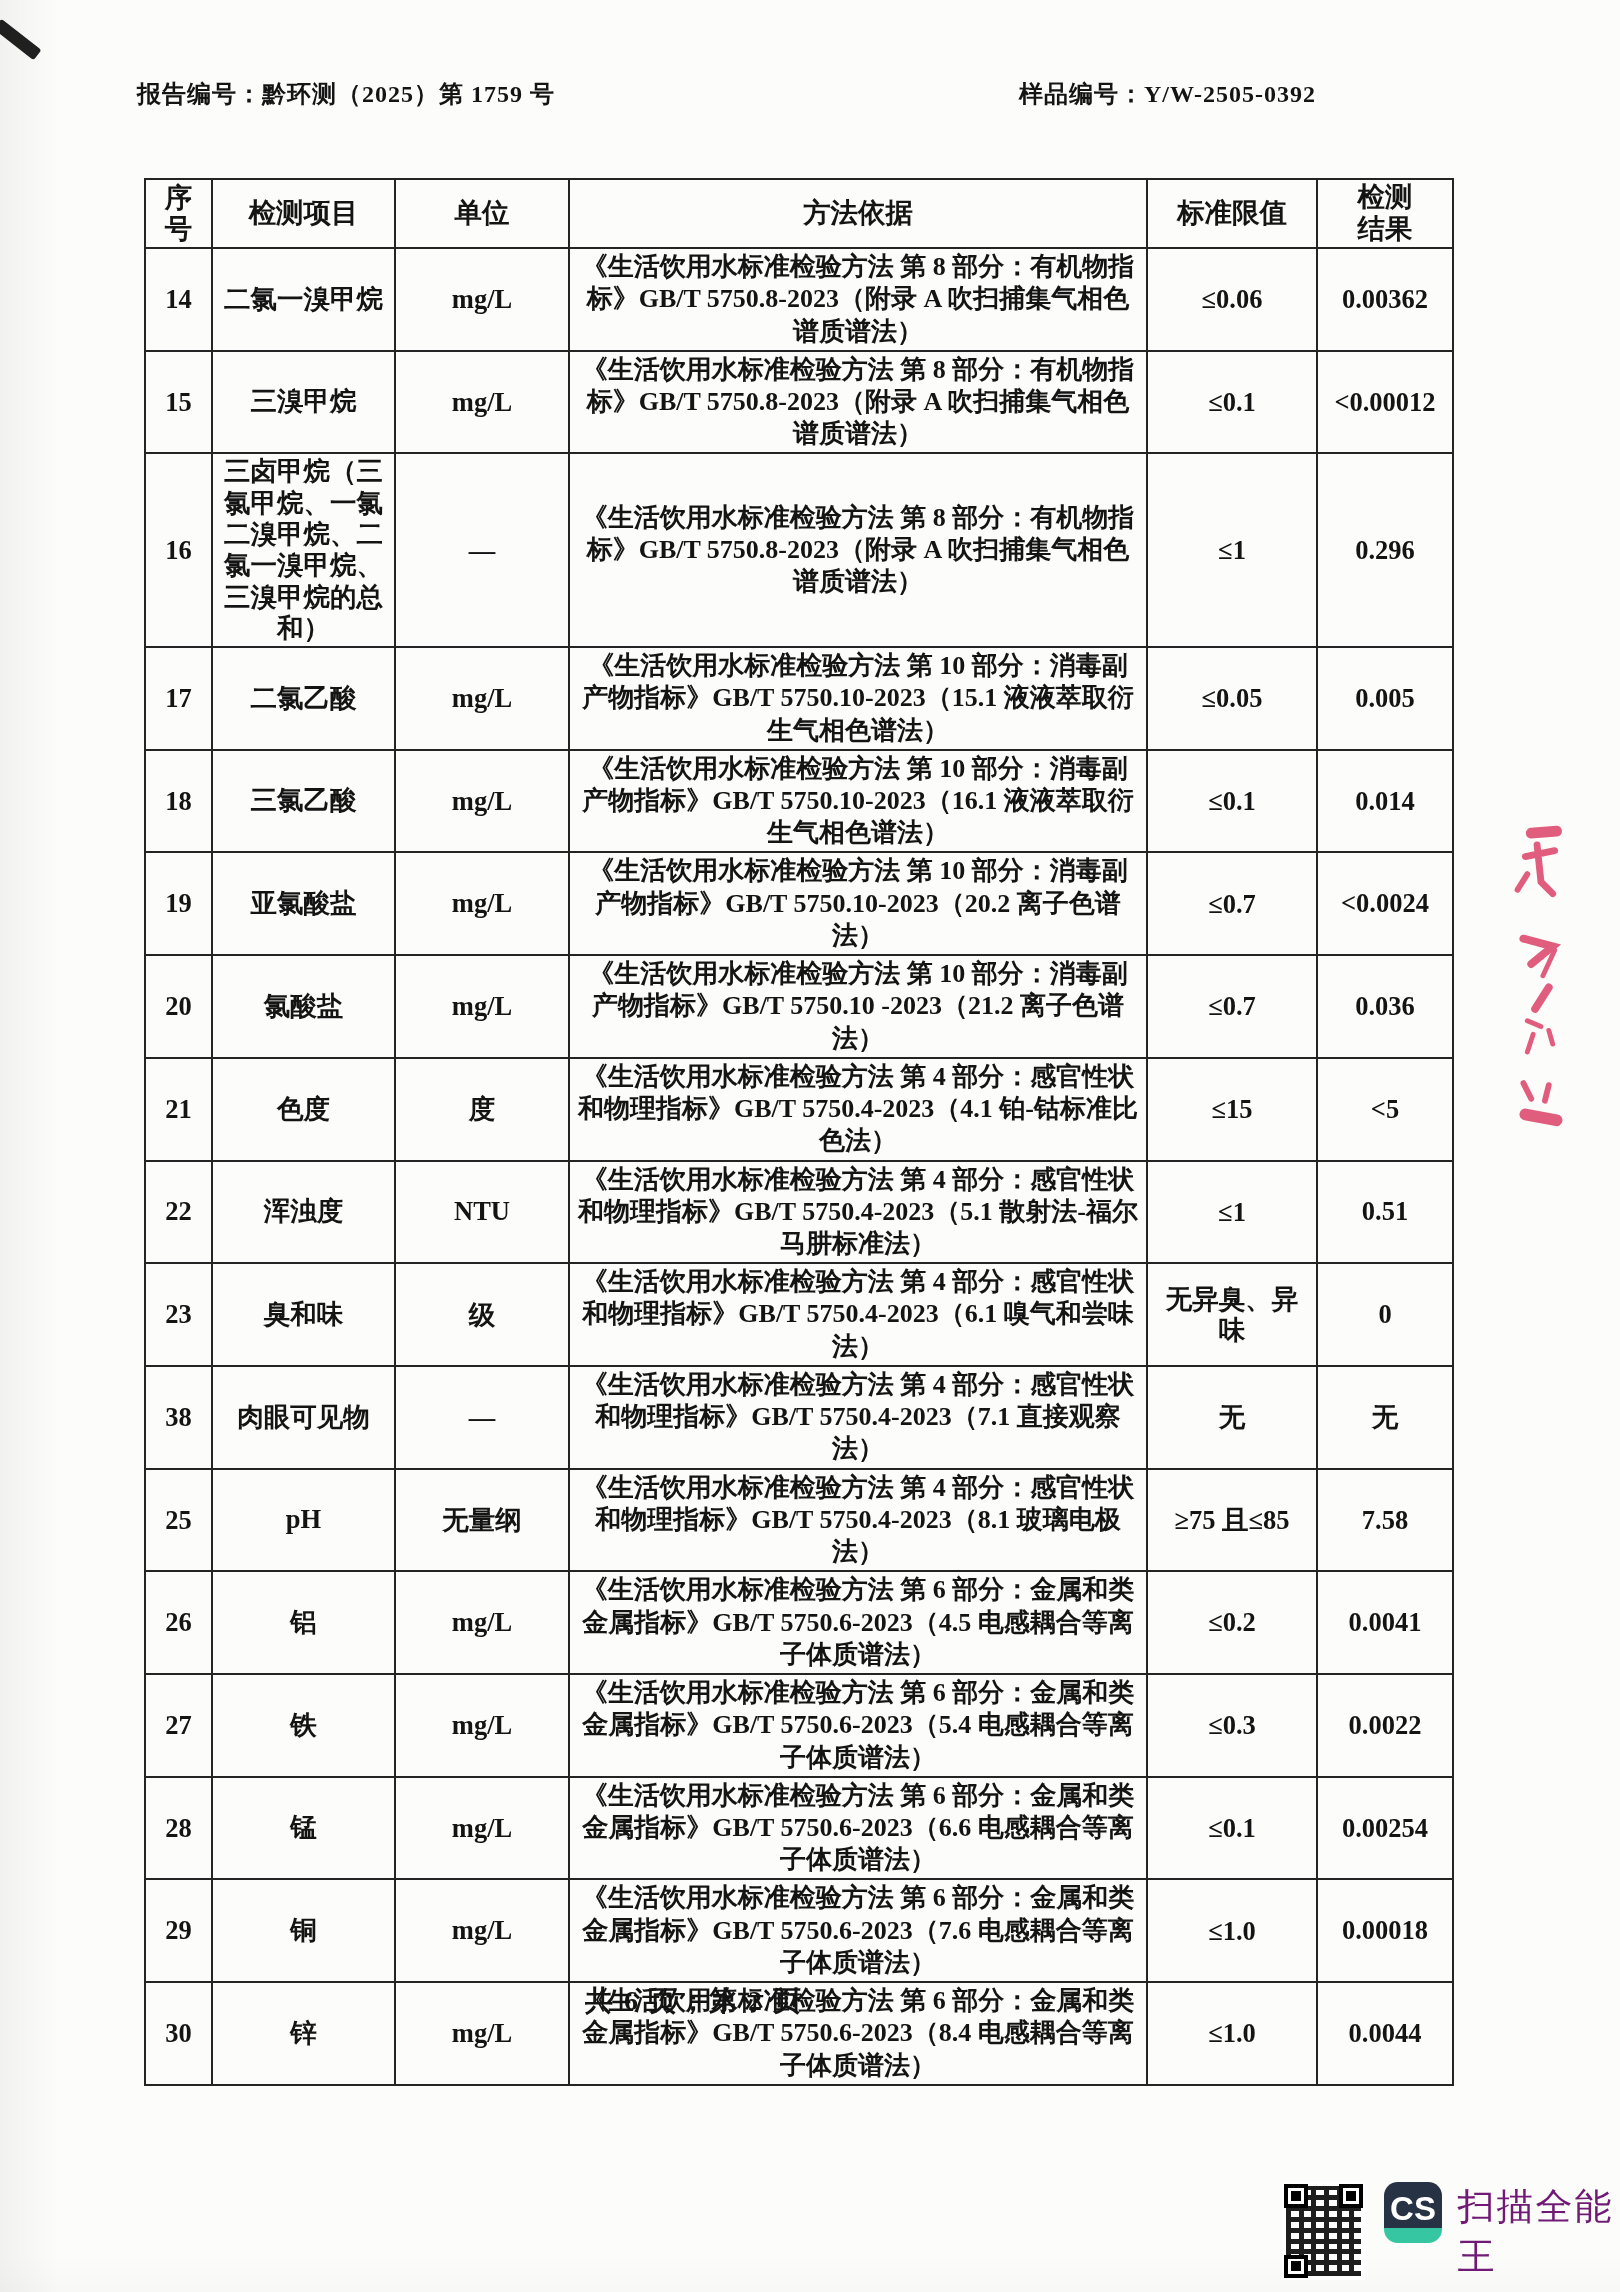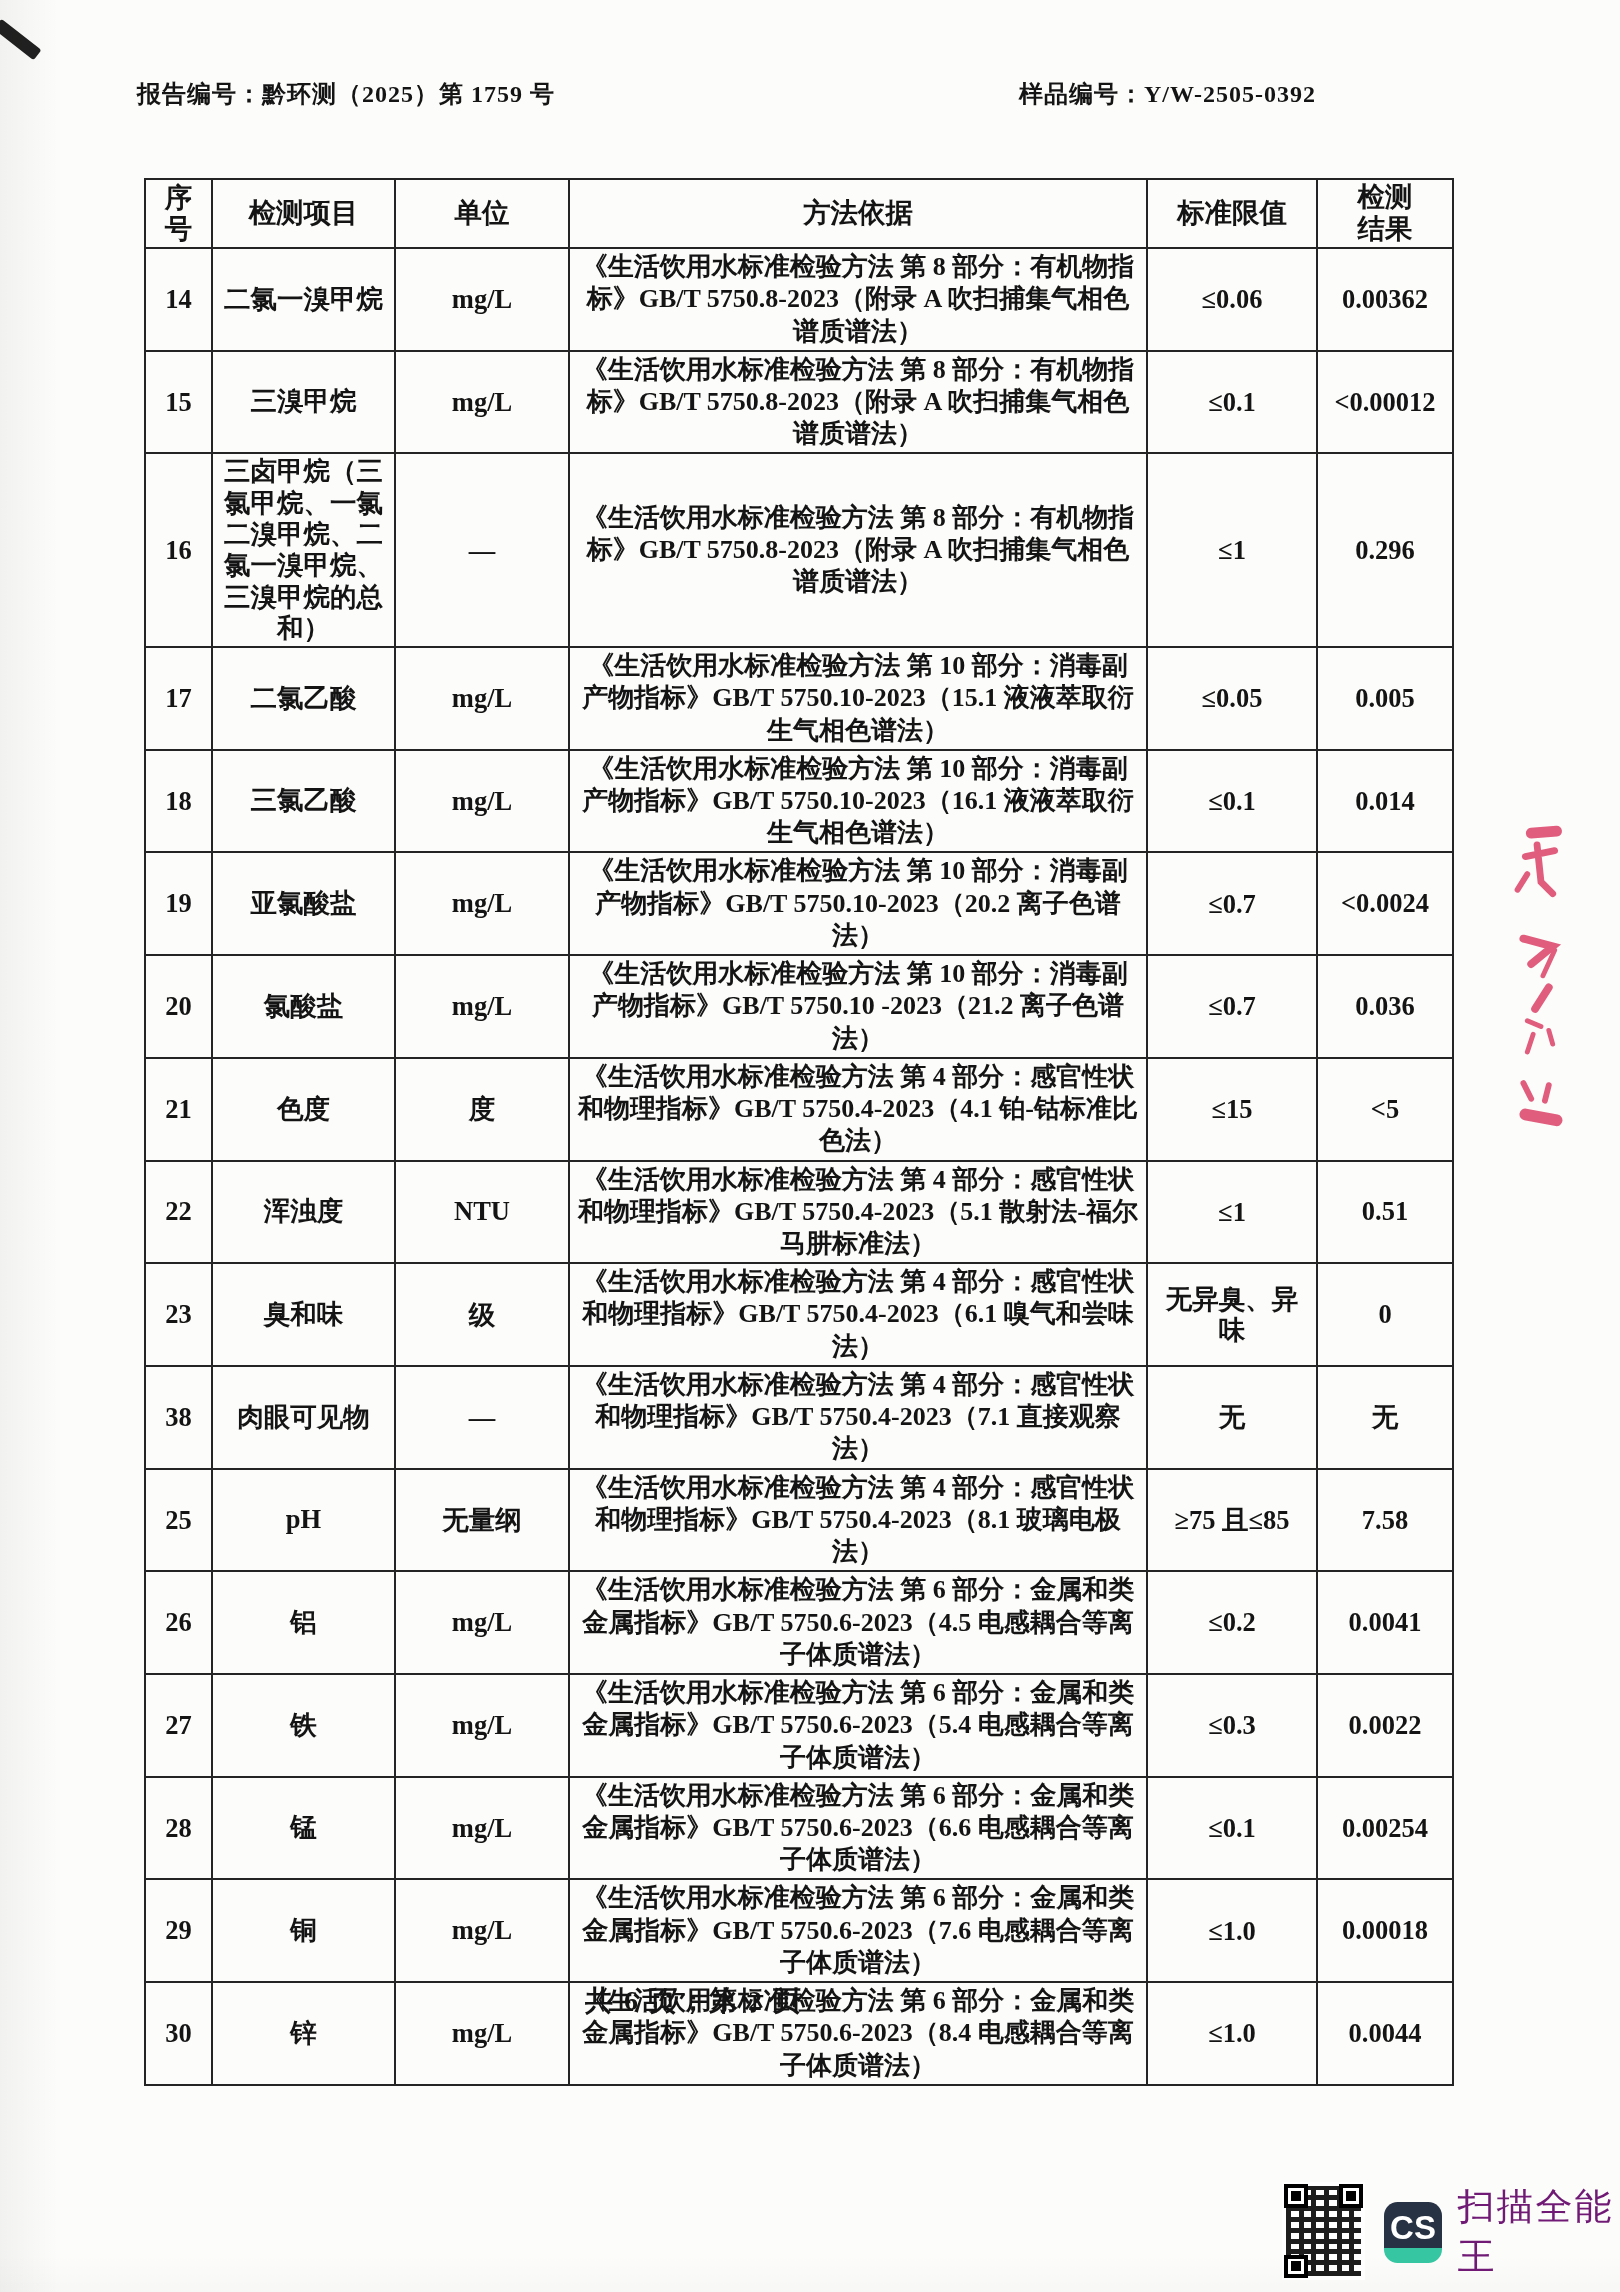--- a/index.html
+++ b/index.html
@@ -48,21 +48,21 @@
   .qr{position:relative;width:98px;height:98px;background:#fff;}
   .qr .noise{position:absolute;inset:3.9px;
     background:
       repeating-linear-gradient(0deg,#000 0 4.9px,transparent 4.9px 10.8px),
       repeating-linear-gradient(90deg,#000 0 4.9px,transparent 4.9px 12.7px);
     opacity:.88;}
   .qr .finder{position:absolute;width:23.5px;height:23.5px;background:#fff;border:4.9px solid #000;box-sizing:border-box;}
   .qr .finder::after{content:"";position:absolute;inset:2.9px;background:#000;}
   .qr .f-tl{left:2px;top:2px;} .qr .f-tr{right:2px;top:2px;} .qr .f-bl{left:2px;bottom:2px;}
   .wm-right{display:flex;flex-direction:column;}
-  .wm-top{display:flex;align-items:center;gap:15.7px;}
+  .wm-top{display:flex;align-items:flex-start;gap:15.7px;}
   .cs-badge{width:69px;height:61px;border-radius:13.7px;
     background:linear-gradient(#273244 0 76%,#36c7a2 76% 100%);
     display:flex;align-items:center;justify-content:flex-start;}
   .cs-badge span{width:100%;text-align:center;color:#fff;font-size:33px;font-weight:700;margin-top:-7.8px;}
   .wm-title{font-size:37px;font-weight:400;color:#701a75;letter-spacing:2px;}
 </style>
 </head>
 <body>
 
 <div class="page">

